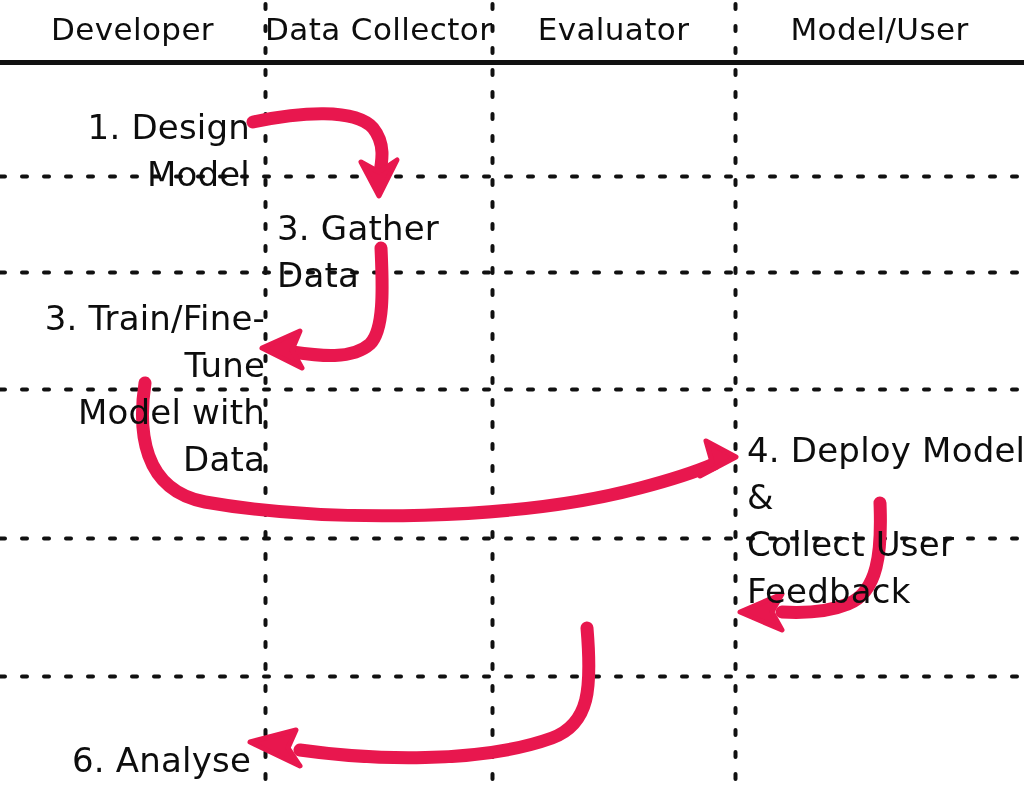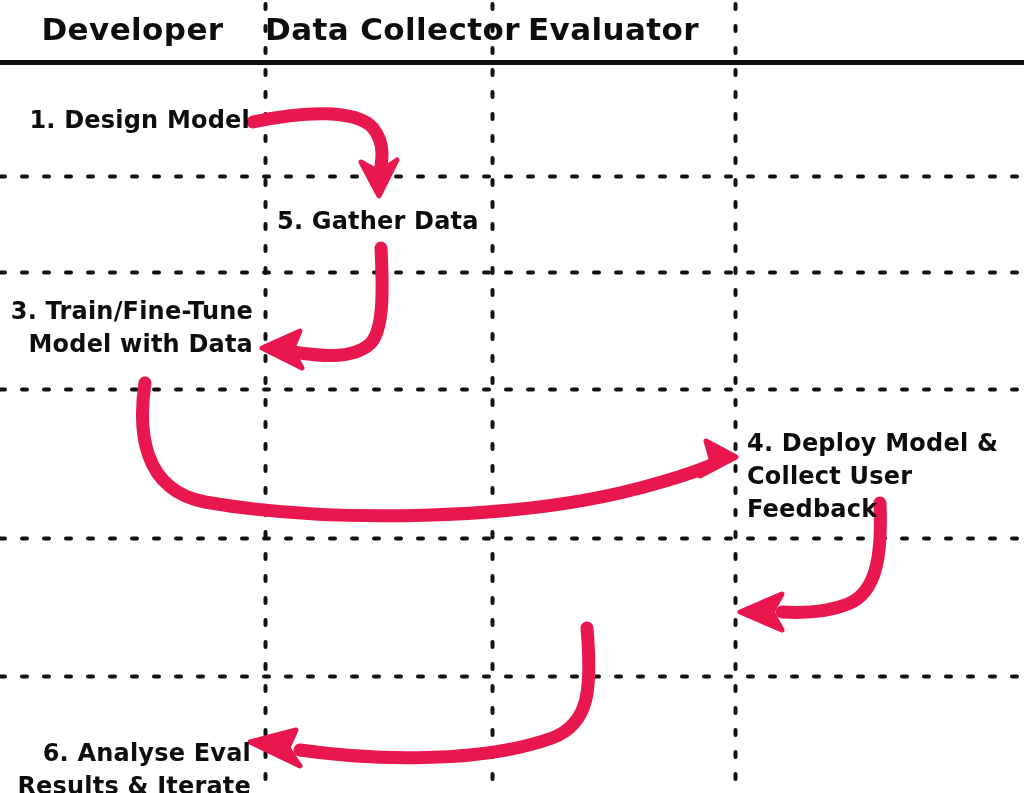--- a/index.html
+++ b/index.html
@@ -22,32 +22,32 @@
     position: absolute;
     top: 0;
     left: 0;
     width: 1024px;
     height: 793px;
   }
   .lane-header {
     position: absolute;
     font-family: "DejaVu Sans", sans-serif;
     font-size: 31px;
-    font-weight: 700;
+    font-weight: 400;
     color: #0d0d0d;
     letter-spacing: 0.4px;
     text-align: center;
     white-space: nowrap;
     line-height: 1;
   }
   .step-label {
     position: absolute;
     font-family: "DejaVu Sans", sans-serif;
-    font-size: 24px;
-    font-weight: 700;
+    font-size: 34px;
+    font-weight: 400;
     color: #0d0d0d;
     letter-spacing: 0.2px;
     line-height: 1.38;
     white-space: pre-line;
   }
   .step-right { text-align: right; }
   .step-left  { text-align: left;  }
 </style>
 </head>
 <body>
@@ -90,26 +90,27 @@
       <path d="M 250 742 L 296 730 L 288 748 L 300 766 Z" fill="#E8174E" stroke="#E8174E" stroke-width="5"></path>
     </g>
   </svg>
 
   <div class="lane-header" style="left:0px; top:14px; width:265px;">Developer</div>
 
   <div class="lane-header" style="left:492px; top:14px; width:243px;">Evaluator</div>
 
   <div class="lane-header" style="left:265px; top:14px; width:227px;">Data Collector</div>
 
+  <div class="lane-header" style="left:735px; top:14px; width:289px;">Model/User</div>
 
   <div class="step-label step-right" style="left:0px; top:104px; width:250px;">1. Design Model</div>
 
-  <div class="step-label step-left" style="left:277px; top:205px; width:220px;">5. Gather Data</div>
+  <div class="step-label step-left" style="left:277px; top:205px; width:220px;">3. Gather Data</div>
 
-  <div class="step-label step-right" style="left:0px; top:295px; width:253px;">3. Train/Fine-Tune
+  <div class="step-label step-right" style="left:12px; top:295px; width:253px;">3. Train/Fine-Tune
 Model with Data</div>
 
   <div class="step-label step-left" style="left:747px; top:427px; width:280px;">4. Deploy Model &amp;
 Collect User Feedback</div>
 
 
   <div class="step-label step-right" style="left:0px; top:695px; width:251px;margin-top:42px;">6. Analyse Eval
 Results &amp; Iterate</div>
 
 </div>

